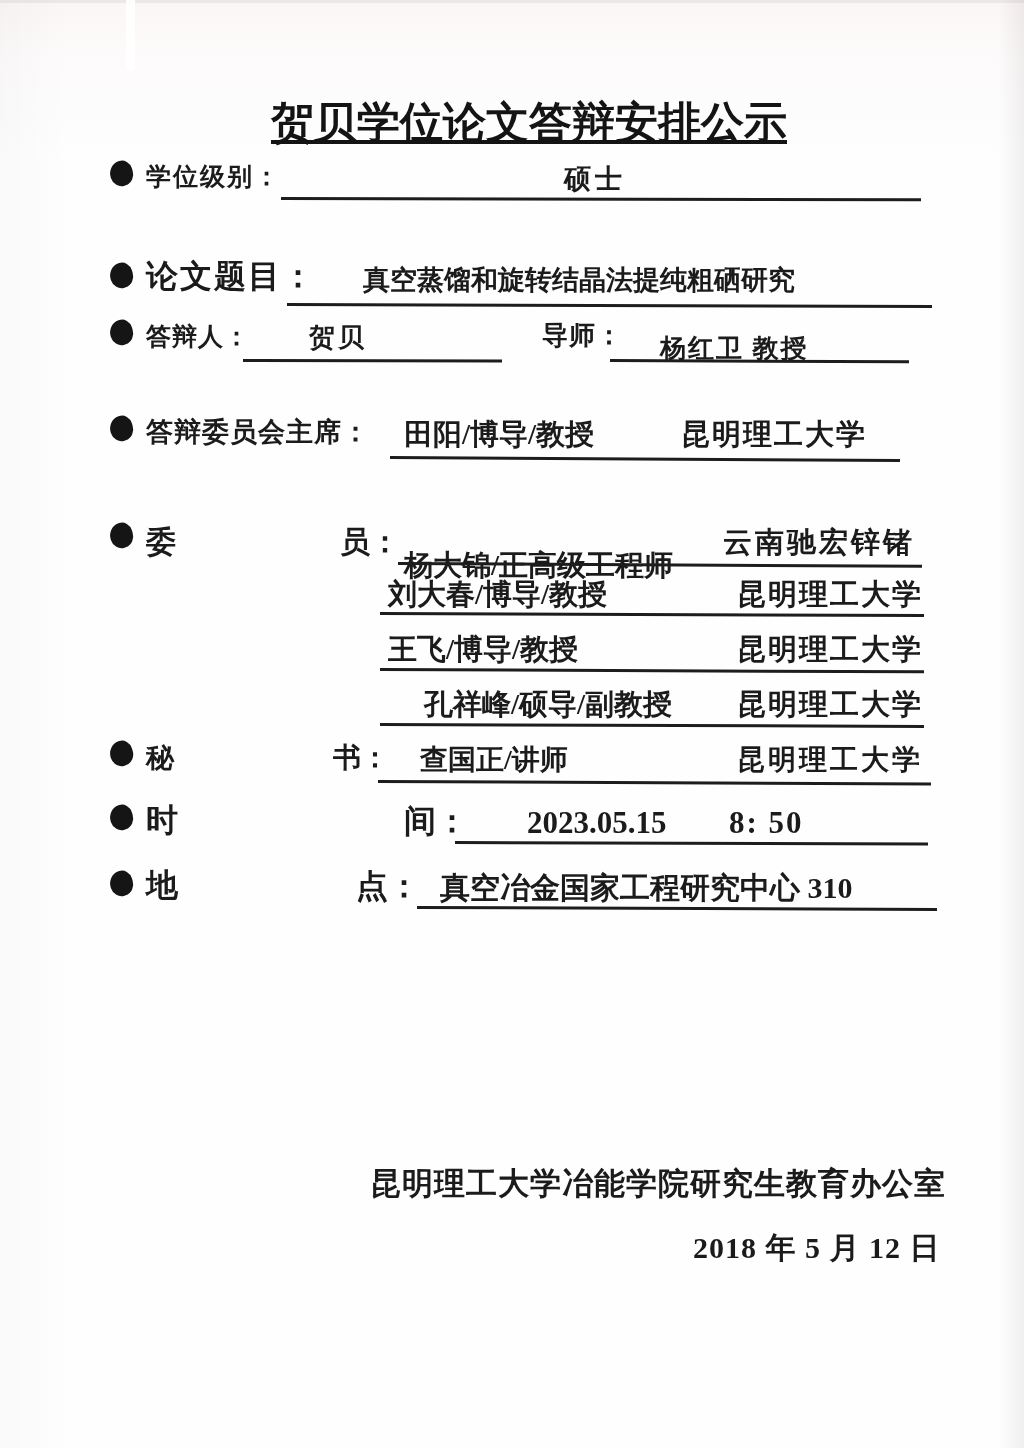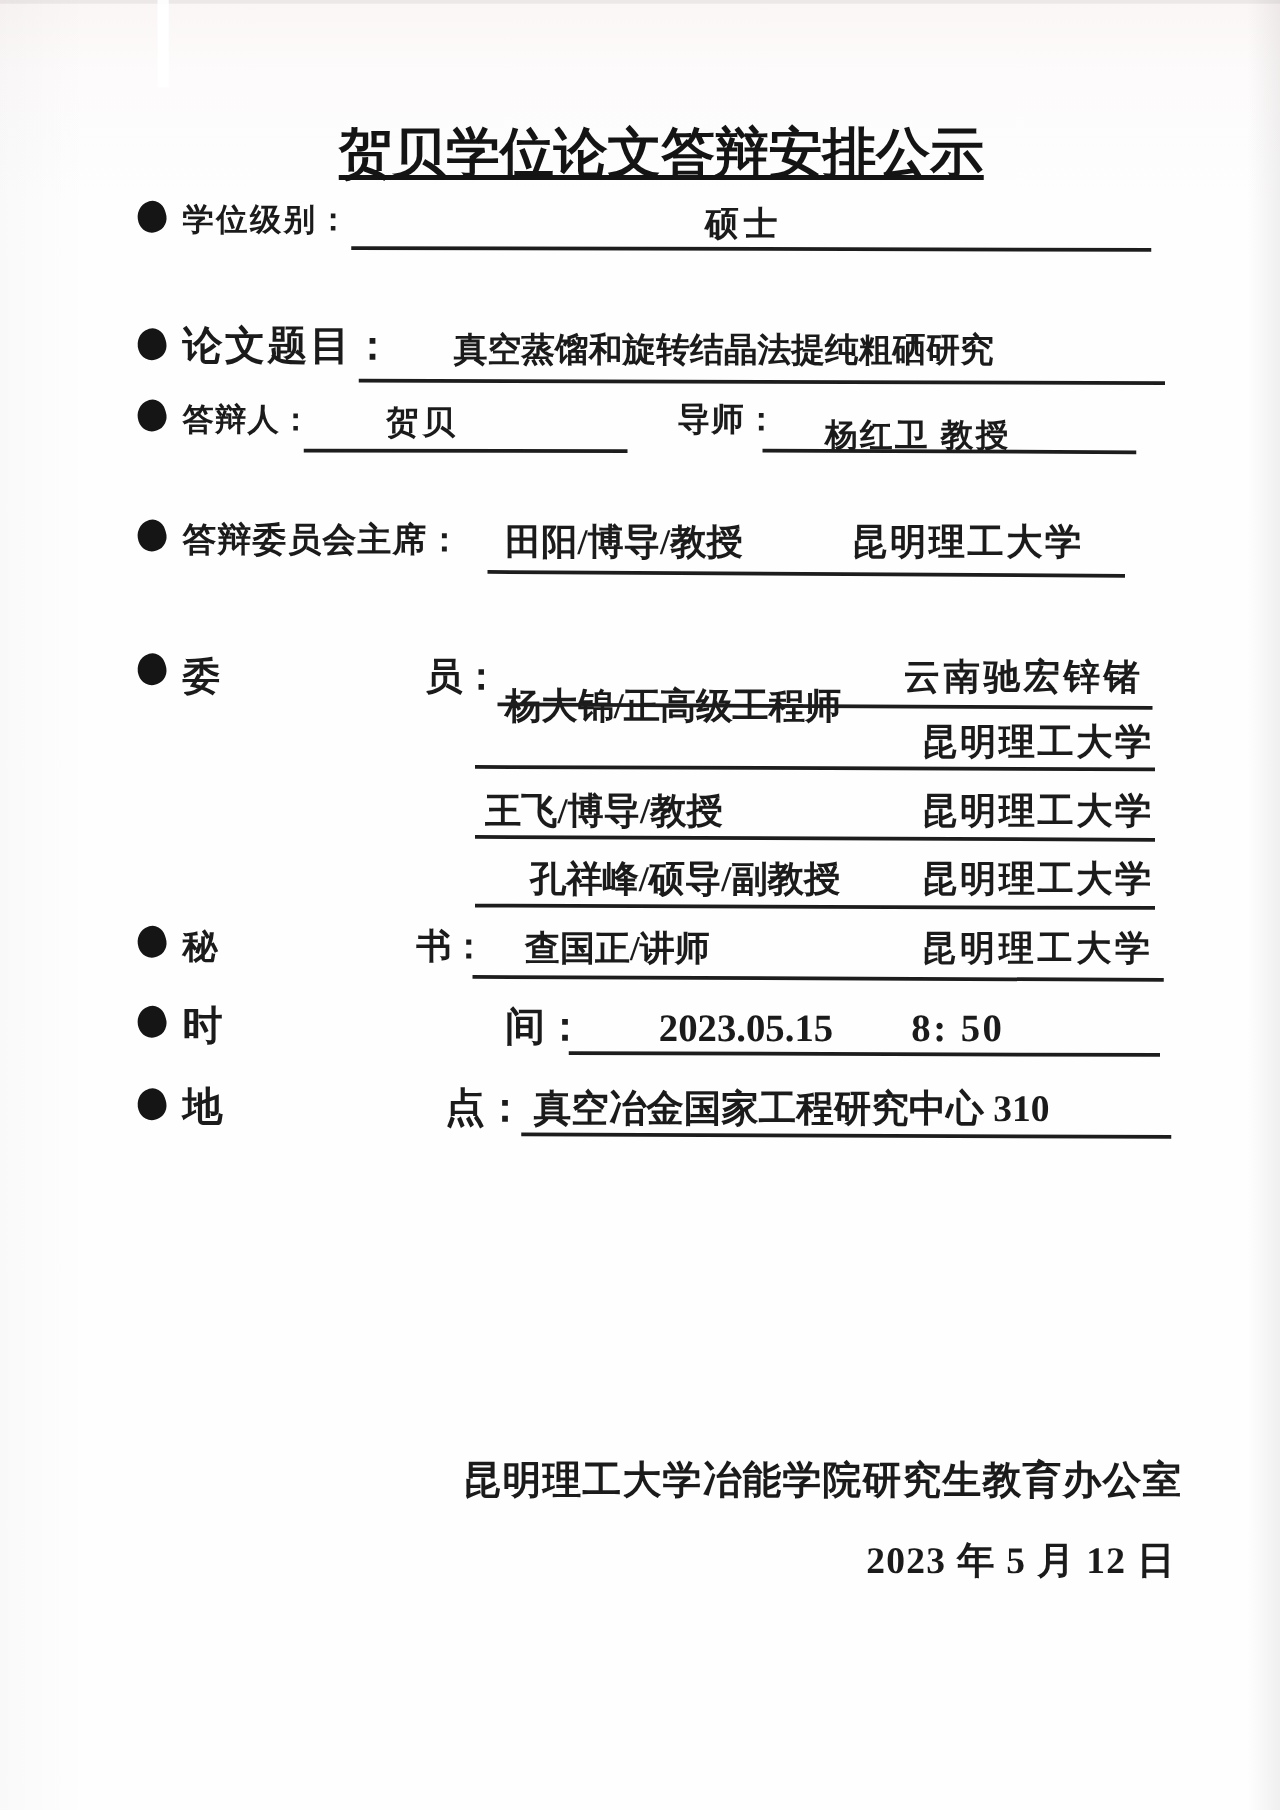--- a/index.html
+++ b/index.html
@@ -68,20 +68,21 @@
   <span class="val" style="left:681px;top:419px;font-size:29px;letter-spacing:2px;">昆明理工大学</span>
   <div class="uline" style="left:390px;top:456px;width:510px;transform:rotate(0.35deg);"></div>
 
   <span class="bullet" style="left:110px;top:523px;"></span>
   <span class="lbl" style="left:146px;top:525px;font-size:30px;">委</span>
   <span class="lbl" style="left:340px;top:525px;font-size:30px;">员：</span>
   <span class="val" style="left:404px;top:527px;font-size:29px;margin-top:23px;">杨大锦/正高级工程师</span>
   <span class="val" style="left:723px;top:527px;font-size:29px;letter-spacing:3px;">云南驰宏锌锗</span>
   <div class="uline" style="left:398px;top:562px;width:524px;transform:rotate(0.3deg);"></div>
 
+  <span class="val" style="left:388px;top:579px;font-size:29px;">刘大春/博导/教授</span>
   <span class="val" style="left:737px;top:579px;font-size:29px;letter-spacing:2px;">昆明理工大学</span>
   <div class="uline" style="left:380px;top:612px;width:544px;transform:rotate(0.22deg);"></div>
 
   <span class="val" style="left:388px;top:634px;font-size:29px;">王飞/博导/教授</span>
   <span class="val" style="left:737px;top:634px;font-size:29px;letter-spacing:2px;">昆明理工大学</span>
   <div class="uline" style="left:380px;top:668px;width:544px;transform:rotate(0.25deg);"></div>
 
   <span class="val" style="left:388px;top:689px;font-size:29px;margin-left:36px;">孔祥峰/硕导/副教授</span>
   <span class="val" style="left:737px;top:689px;font-size:29px;letter-spacing:2px;">昆明理工大学</span>
   <div class="uline" style="left:380px;top:723px;width:544px;transform:rotate(0.2deg);"></div>
@@ -96,19 +97,19 @@
   <span class="bullet" style="left:110px;top:805px;"></span>
   <span class="lbl" style="left:146px;top:803px;font-size:32px;">时</span>
   <span class="lbl" style="left:404px;top:804px;font-size:32px;">间：</span>
   <span class="val" style="left:527px;top:806px;font-size:31px;">2023.05.15</span>
   <span class="val" style="left:729px;top:806px;font-size:31px;letter-spacing:2px;">8: 50</span>
   <div class="uline" style="left:455px;top:841px;width:473px;transform:rotate(0.18deg);"></div>
 
   <span class="bullet" style="left:110px;top:871px;"></span>
   <span class="lbl" style="left:146px;top:868px;font-size:32px;">地</span>
   <span class="lbl" style="left:356px;top:869px;font-size:32px;">点：</span>
-  <span class="val" style="left:427px;top:871px;font-size:30px;">真空冶金国家工程研究中心 310</span>
+  <span class="val" style="left:440px;top:871px;font-size:30px;">真空冶金国家工程研究中心 310</span>
   <div class="uline" style="left:417px;top:906px;width:520px;transform:rotate(0.22deg);"></div>
 
   <span class="footer-line" style="left:370px;top:1163px;font-size:31px;letter-spacing:1px;">昆明理工大学冶能学院研究生教育办公室</span>
-  <span class="footer-line" style="left:693px;top:1228px;font-size:30px;letter-spacing:1px;">2023 年 5 月 12 日</span>
+  <span class="footer-line" style="left:693px;top:1228px;font-size:30px;letter-spacing:1px;">2018 年 5 月 12 日</span>
 
 </div>
 
 </body></html>

